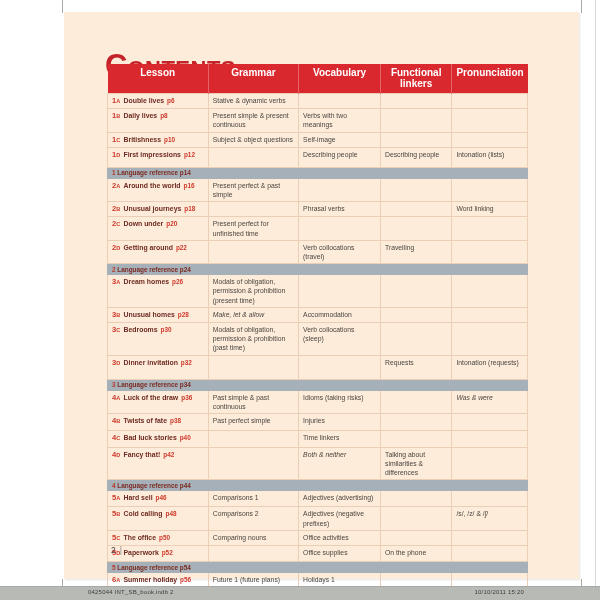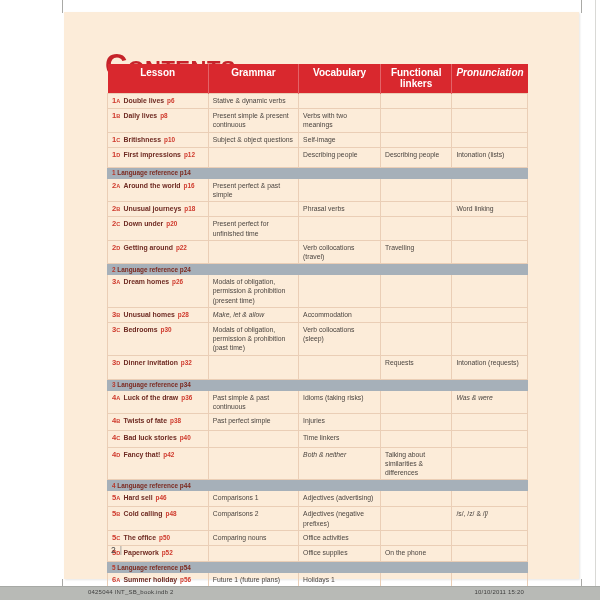--- a/index.html
+++ b/index.html
@@ -35,21 +35,21 @@
   table.syllabus{
     position:absolute;left:43px;top:52px;width:421px;
     border-collapse:collapse;table-layout:fixed;
   }
   th{
     background:#d9282e;color:#ffffff;
     font-size:10px;font-weight:bold;text-align:center;
     padding:3px 4px 2px 4px;vertical-align:top;height:24px;
     border-right:1px solid rgba(255,255,255,0.28);
   }
-  th:last-child{border-right:none;font-style:italic;}
+  th:last-child{border-right:none;}
   td{
     border:1px solid #eaceb6;
     vertical-align:top;
     padding:2px 4px;
     font-size:6.8px;line-height:1.35;color:#4b4540;
   }
   td.it{font-style:italic;}
   .c-lesson{white-space:nowrap;overflow:hidden;}
   .code-num{color:#cf3a2d;font-weight:bold;font-size:7.6px;}
   .code-letter{color:#cf3a2d;font-weight:bold;font-size:5.6px;letter-spacing:0.2px;}

